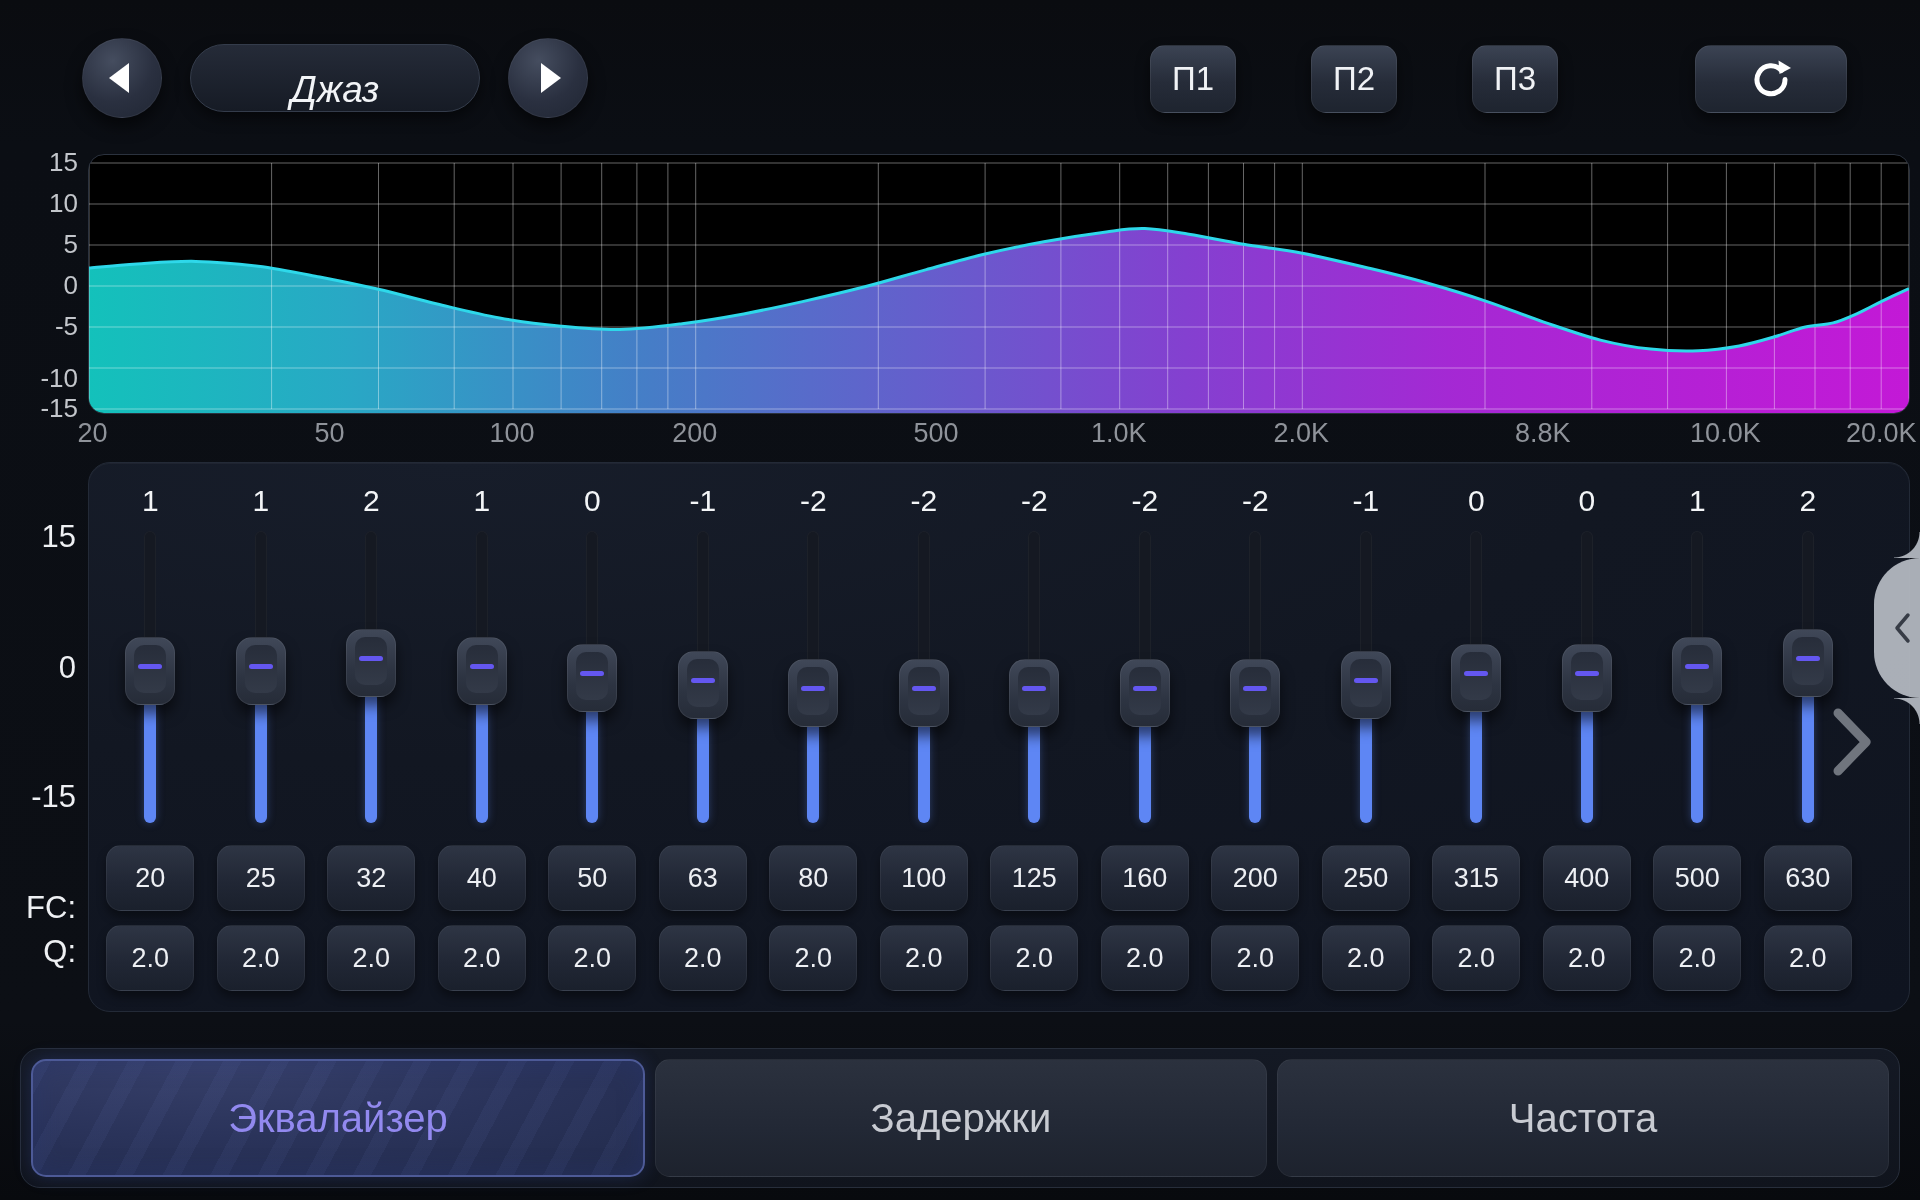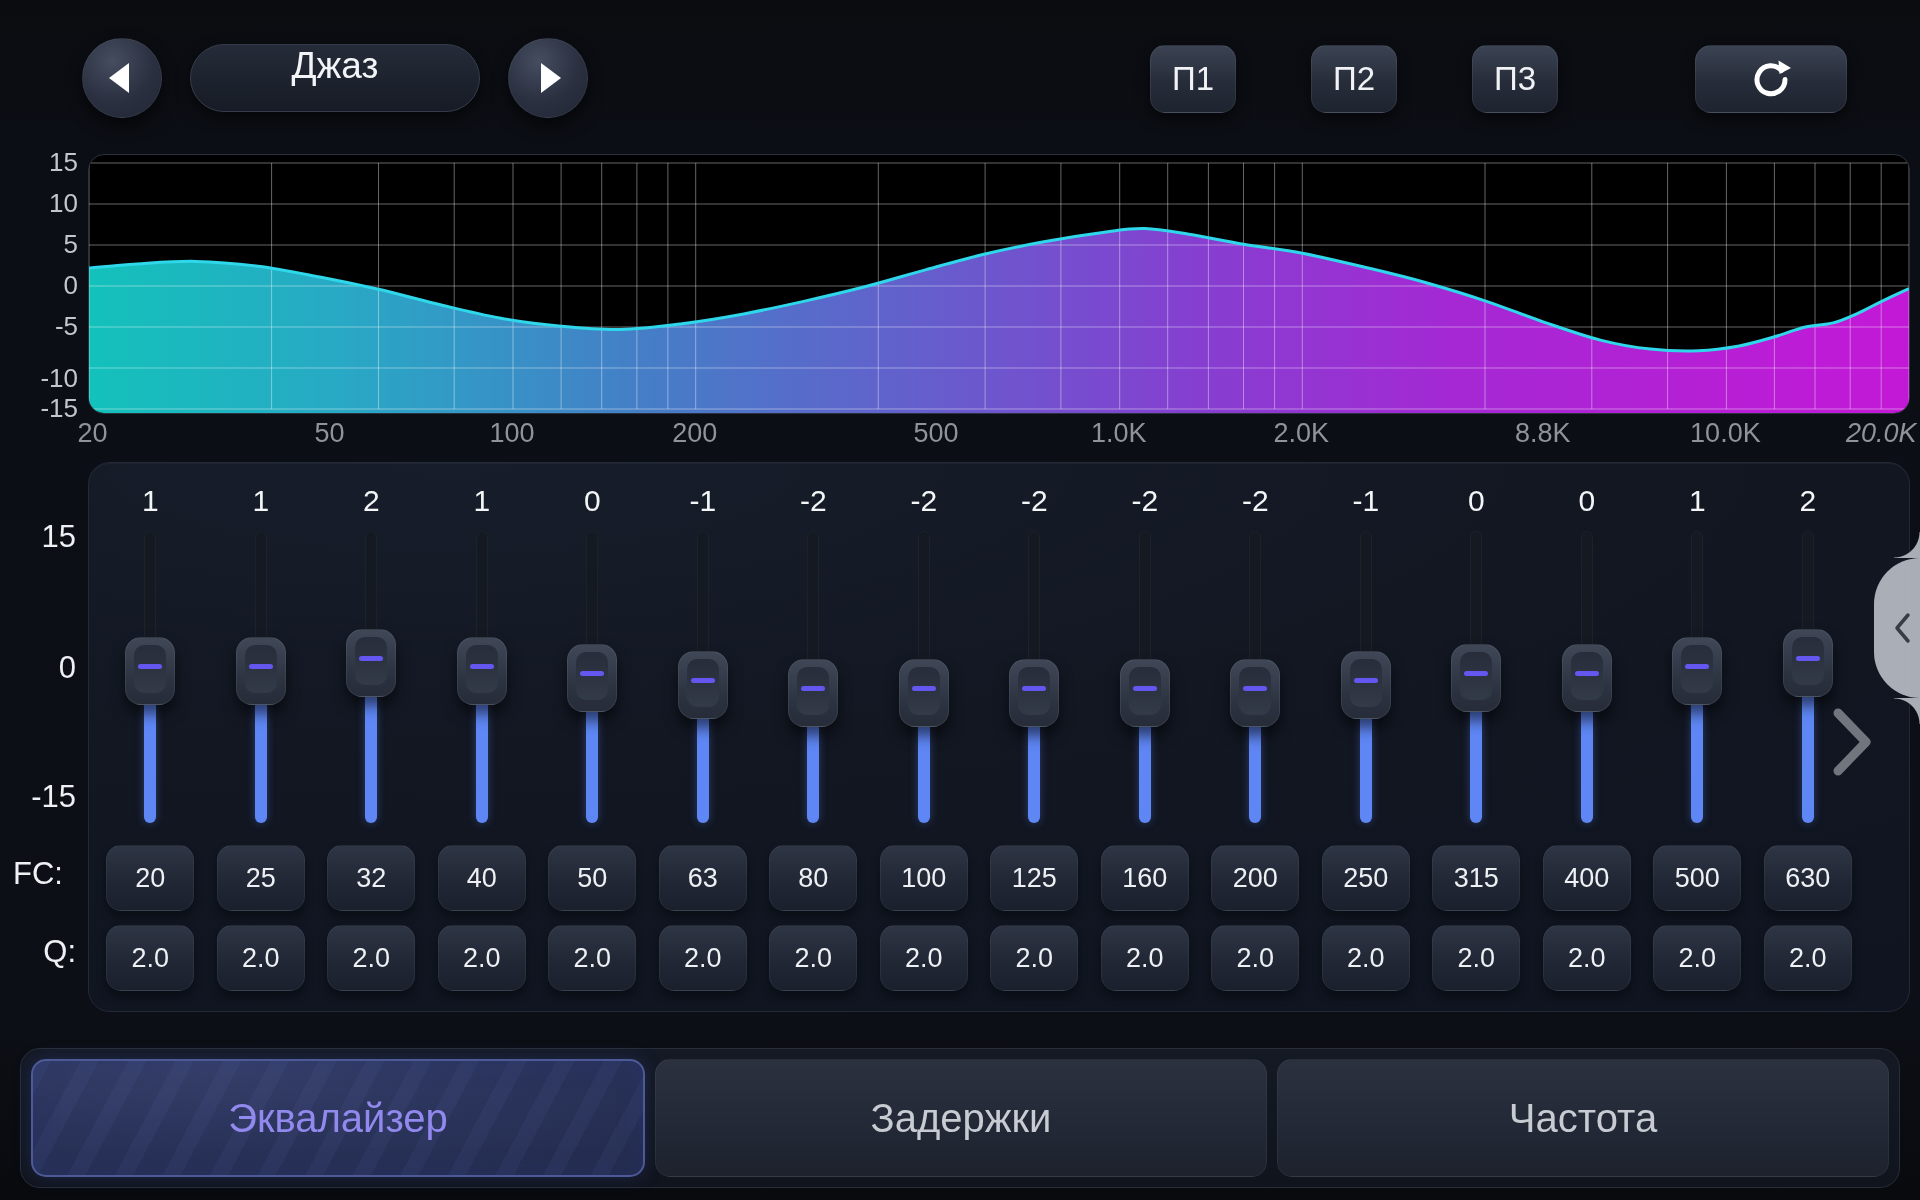--- a/index.html
+++ b/index.html
@@ -8,21 +8,21 @@
   #stage{position:relative;width:1920px;height:1200px;background:linear-gradient(180deg,#0a0c10 0%,#0b0e14 12%,#0c0f15 85%,#080a0e 100%);}
 
   
   .circle-btn{position:absolute;width:78px;height:78px;border-radius:50%;
       background:radial-gradient(circle at 38% 28%,#454d5f 0%,#2a3040 55%,#202633 100%);
       border:1px solid rgba(255,255,255,.05);box-shadow:0 8px 16px rgba(0,0,0,.55);
       display:flex;align-items:center;justify-content:center;cursor:pointer;}
   .pill{position:absolute;left:190px;top:44px;width:288px;height:66px;border-radius:34px;
       background:linear-gradient(180deg,#252b38 0%,#161b25 100%);
       border:1px solid #343c4b;box-shadow:0 6px 14px rgba(0,0,0,.5);
-      display:flex;align-items:flex-start;justify-content:center;font-size:37px;color:#f2f4f7;cursor:pointer;}
+      display:flex;align-items:flex-end;justify-content:center;font-size:37px;color:#f2f4f7;cursor:pointer;font-style:italic;}
   .mem-row{position:absolute;left:1150px;top:45px;width:408px;height:66px;display:flex;justify-content:space-between;}
   .mem-btn{width:84px;height:66px;border-radius:15px;
       background:linear-gradient(180deg,#3b4353 0%,#262c39 55%,#1e242f 100%);
       border:1px solid rgba(255,255,255,.07);box-shadow:0 7px 13px rgba(0,0,0,.5);
       display:flex;align-items:center;justify-content:center;font-size:33px;color:#f0f2f5;cursor:pointer;}
   .reset-btn{position:absolute;left:1695px;top:45px;width:150px;height:66px;border-radius:16px;
       background:linear-gradient(180deg,#3b4353 0%,#262c39 55%,#1e242f 100%);
       border:1px solid rgba(255,255,255,.07);box-shadow:0 7px 13px rgba(0,0,0,.5);
       display:flex;align-items:center;justify-content:center;cursor:pointer;}
 
@@ -186,21 +186,21 @@
   <div id="gx-labels">
       <div class="gx" style="top: 418px; left: 88px; transform: translateX(-35%);">20</div>
       <div class="gx" style="top: 418px; left: 329.417px; transform: translateX(-50%);">50</div>
       <div class="gx" style="top: 418px; left: 512.042px; transform: translateX(-50%);">100</div>
       <div class="gx" style="top: 418px; left: 694.667px; transform: translateX(-50%);">200</div>
       <div class="gx" style="top: 418px; left: 936.084px; transform: translateX(-50%);">500</div>
       <div class="gx" style="top: 418px; left: 1118.71px; transform: translateX(-50%);">1.0K</div>
       <div class="gx" style="top: 418px; left: 1301.33px; transform: translateX(-50%);">2.0K</div>
       <div class="gx" style="top: 418px; left: 1542.75px; transform: translateX(-50%);">8.8K</div>
       <div class="gx" style="top: 418px; left: 1725.38px; transform: translateX(-50%);">10.0K</div>
-      <div class="gx" style="top: 418px; left: 1908px; transform: translateX(-88%); font-style: italic;">20.0K</div>
+      <div class="gx" style="top: 418px; left: 1908px; transform: translateX(-88%);">20.0K</div>
     </div>
 
   <div class="eq-panel">
     <div class="bands" id="bands">
   <div class="band">
     <div class="band-value">1</div>
     <div class="slider">
       <div class="track"></div>
       <div class="fill" style="top: 168.533px; height: 123.467px; background: rgb(94, 134, 244);"></div>
       <div class="thumb" style="top: 105.533px;">
@@ -406,21 +406,21 @@
     <div class="chip q">2.0</div>
   </div>
 </div>
   </div>
 
   <div id="gutter">
       <div class="gutter-label" style="top: 519px;">15</div>
       <div class="gutter-label" style="top: 650px;">0</div>
       <div class="gutter-label" style="top: 779px;">-15</div>
     </div>
-  <div class="gutter-label" style="top:856px;text-align:center;">FC:</div>
+  <div class="gutter-label" style="top:890px;">FC:</div>
   <div class="gutter-label" style="top:934px;">Q:</div>
 
   <div class="drawer-tab">
     <svg class="drawer-chevron" width="22" height="34" viewBox="0 0 22 34">
       <polyline points="16,4 5,17 16,30" fill="none" stroke="#3b404a" stroke-width="3.5" stroke-linecap="round" stroke-linejoin="round"></polyline>
     </svg>
   </div>
   <svg class="scroll-chevron" width="46" height="72" viewBox="0 0 46 72">
     <polyline points="8,7 36,36 8,65" fill="none" stroke="#70757e" stroke-width="9" stroke-linecap="round" stroke-linejoin="round"></polyline>
   </svg>

